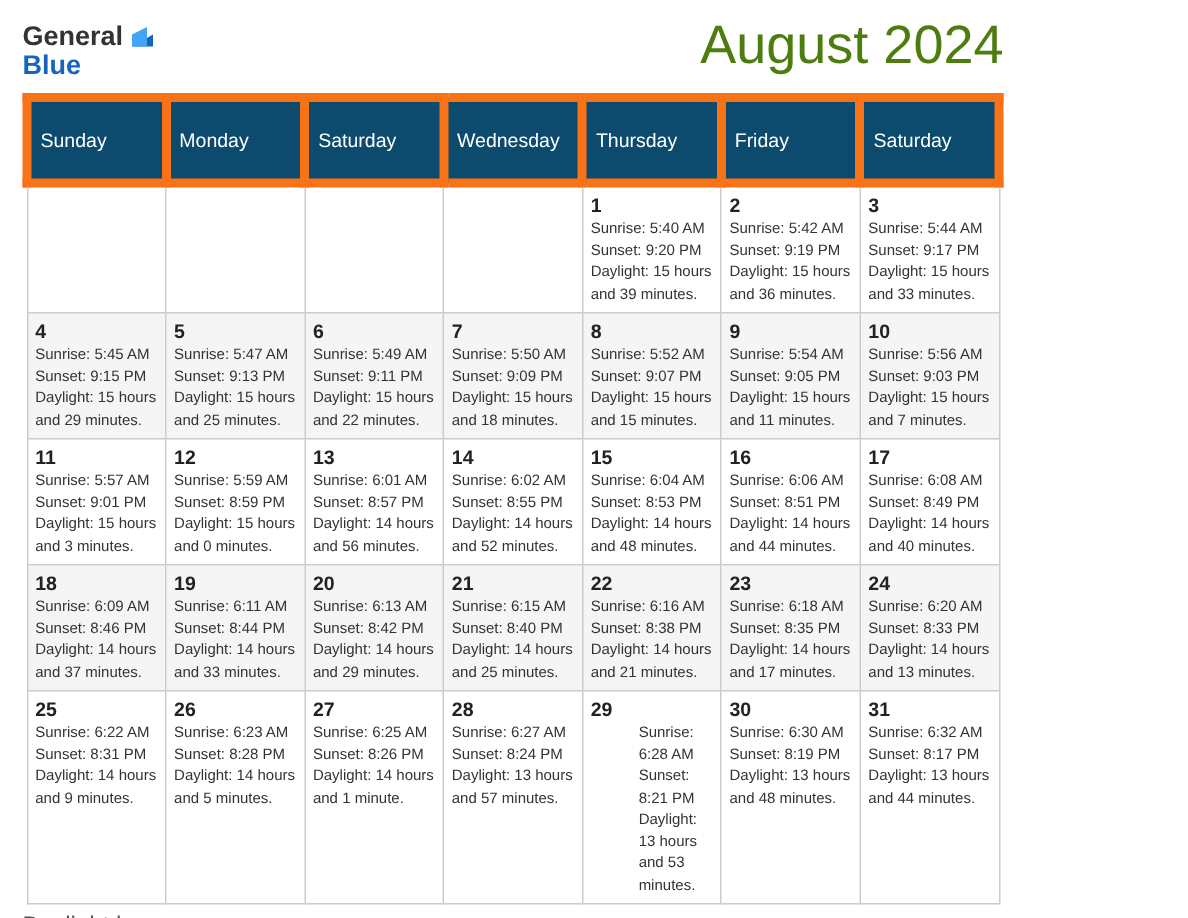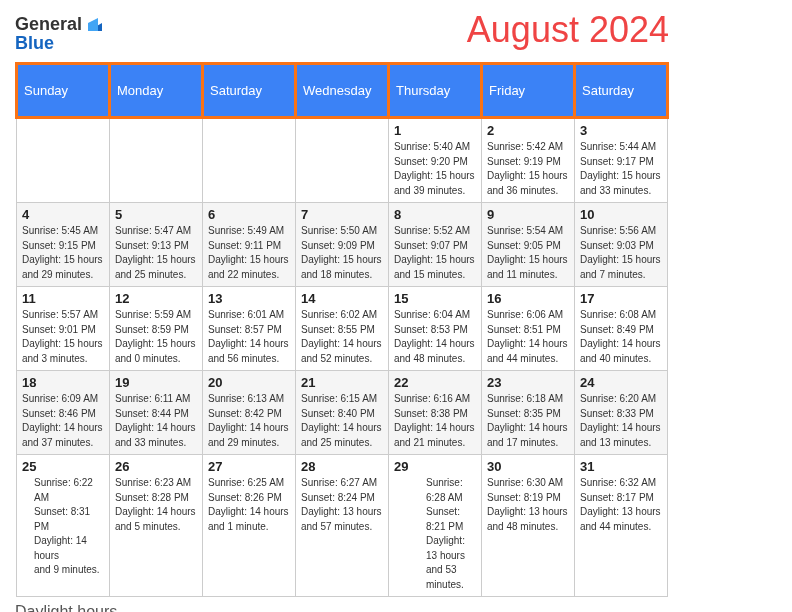--- a/index.html
+++ b/index.html
@@ -35,42 +35,42 @@
       height: 22px;
       margin-left: 2px;
       margin-top: -2px;
     }
     .title-block {
       text-align: right;
     }
     .main-title {
       font-size: 36px;
       font-weight: 300;
-      color: #ef4444;
+      color: #4d7c0f;
       line-height: 1.1;
     }
     .subtitle {
       font-size: 16px;
       color: #555;
       font-weight: normal;
     }
     .calendar {
       flex: 1;
       border: 1px solid #ccc;
       border-collapse: collapse;
       width: 100%;
       table-layout: fixed;
     }
     .calendar th {
-      background: #3b82f6;
+      background: #0c4a6e;
       color: #fff;
       text-align: left;
       padding: 18px 6px;
       font-size: 13px;
-      border: 3px solid #f97316;
+      border: 6px solid #f97316;
       font-weight: normal;
     }
     .calendar td {
       border: 1px solid #ccc;
       vertical-align: top;
       padding: 4px 5px;
       font-size: 10.5px;
       color: #333;
       background: #fff;
       height: 82px;
@@ -316,21 +316,21 @@
             <span class="day-number">24</span>
             <div class="day-info" style="white-space: pre-line;">Sunrise: 6:20 AM
 Sunset: 8:33 PM
 Daylight: 14 hours
 and 13 minutes.</div>
           </td>
         </tr>
         <tr>
           <td>
             <span class="day-number">25</span>
-            <div class="day-info" style="white-space: pre-line; margin-left: 12px;">Sunrise: 6:22 AM
+            <div class="day-info" style="white-space: pre-line;">Sunrise: 6:22 AM
 Sunset: 8:31 PM
 Daylight: 14 hours
 and 9 minutes.</div>
           </td>
           <td>
             <span class="day-number">26</span>
             <div class="day-info" style="white-space: pre-line;">Sunrise: 6:23 AM
 Sunset: 8:28 PM
 Daylight: 14 hours
 and 5 minutes.</div>

